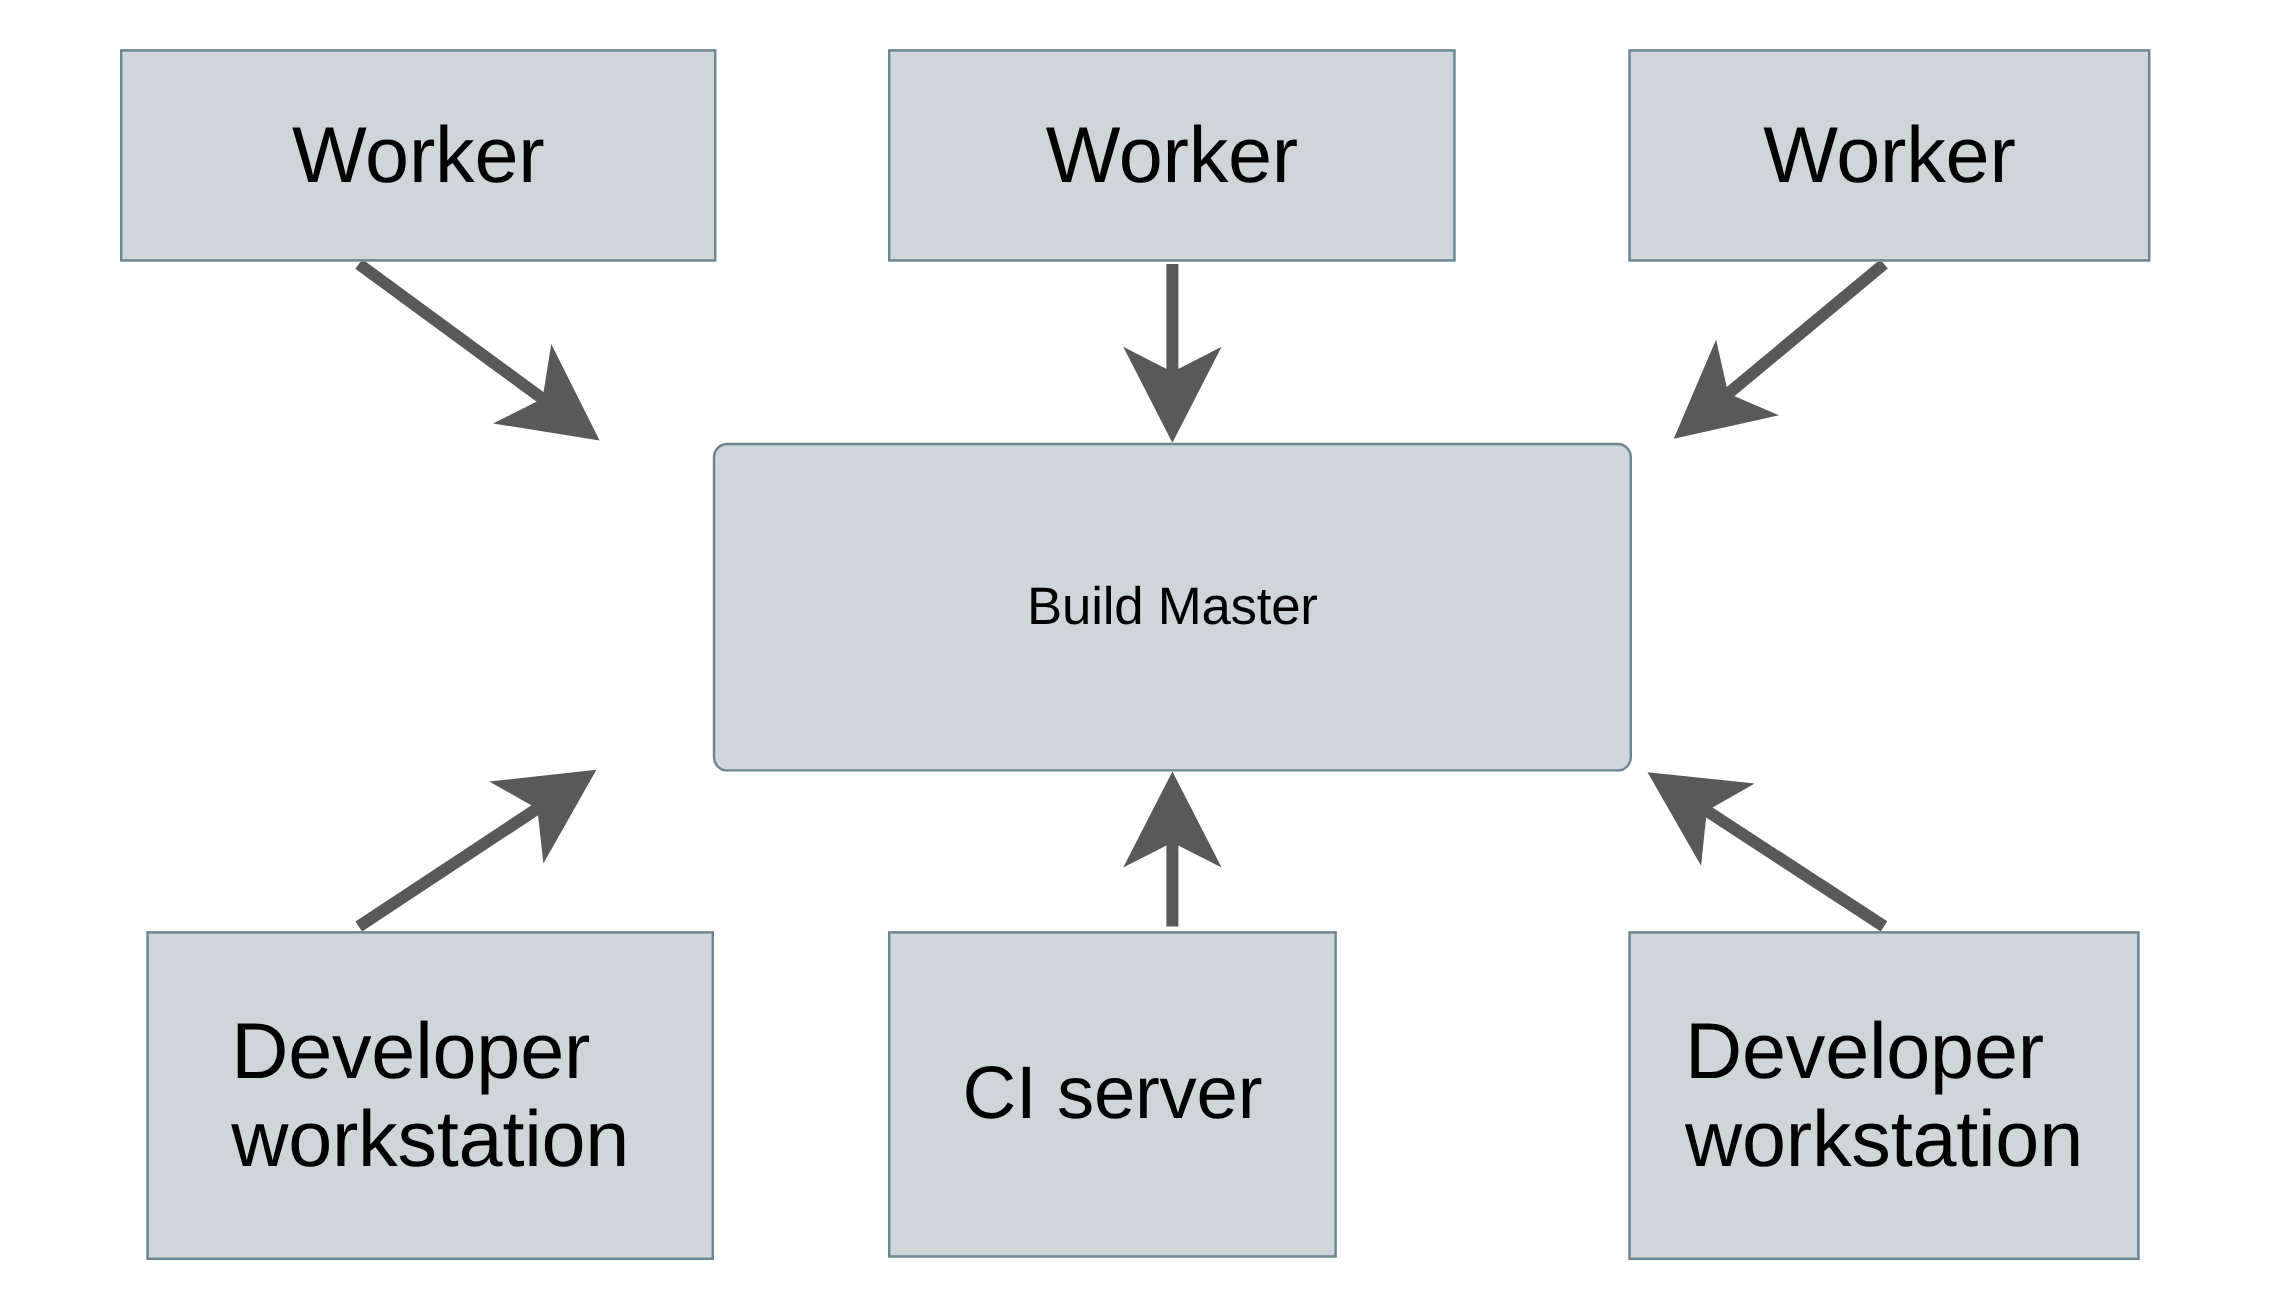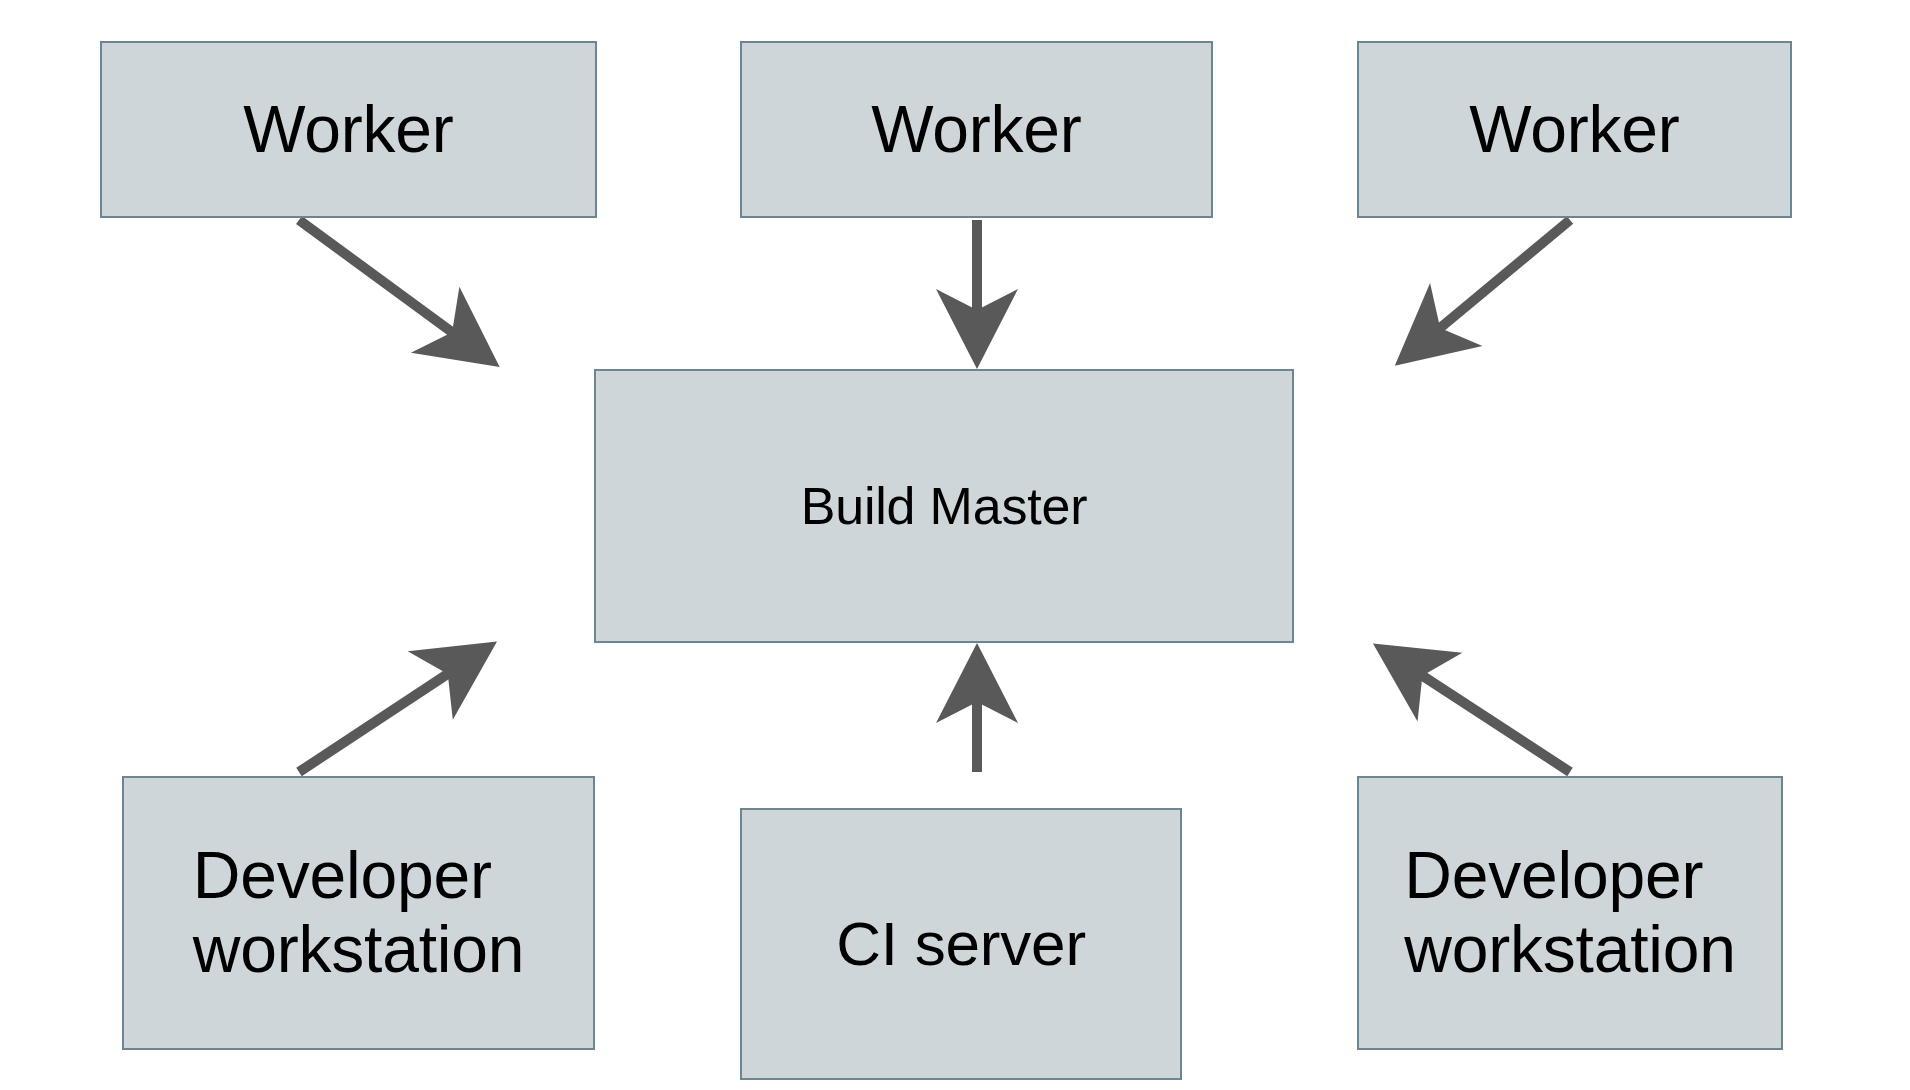--- a/index.html
+++ b/index.html
@@ -45,25 +45,25 @@
     white-space: pre-line;
     padding: 0 6px;
   }
 
   
   #node-worker-1 { left: 100px;  top: 41px;  width: 497px; height: 177px; font-size: 66px; }
   #node-worker-2 { left: 740px;  top: 41px;  width: 473px; height: 177px; font-size: 66px; }
   #node-worker-3 { left: 1357px; top: 41px;  width: 435px; height: 177px; font-size: 66px; }
 
   
-  #node-build-master { left: 594px; top: 369px; width: 700px; height: 274px; font-size: 52px; }
+  #node-build-master { left: 594px; top: 369px; width: 766px; height: 274px; font-size: 44px; border-radius: 12px; }
 
   
   #node-dev-ws-left  { left: 122px;  top: 776px; width: 473px; height: 274px; font-size: 66px; }
-  #node-ci-server    { left: 740px;  top: 808px; width: 442px; height: 272px; font-size: 62px; }
+  #node-ci-server    { left: 740px;  top: 776px; width: 374px; height: 272px; font-size: 62px; }
   #node-dev-ws-right { left: 1357px; top: 776px; width: 426px; height: 274px; font-size: 66px; }
 </style>
 </head>
 <body>
 
 <div id="canvas">
 
   <svg id="arrow-layer" viewBox="0 0 1910 1090">
     <defs>
       <marker id="arrowhead" markerWidth="9" markerHeight="9" refX="7.4" refY="4.5" orient="auto" markerUnits="strokeWidth">

